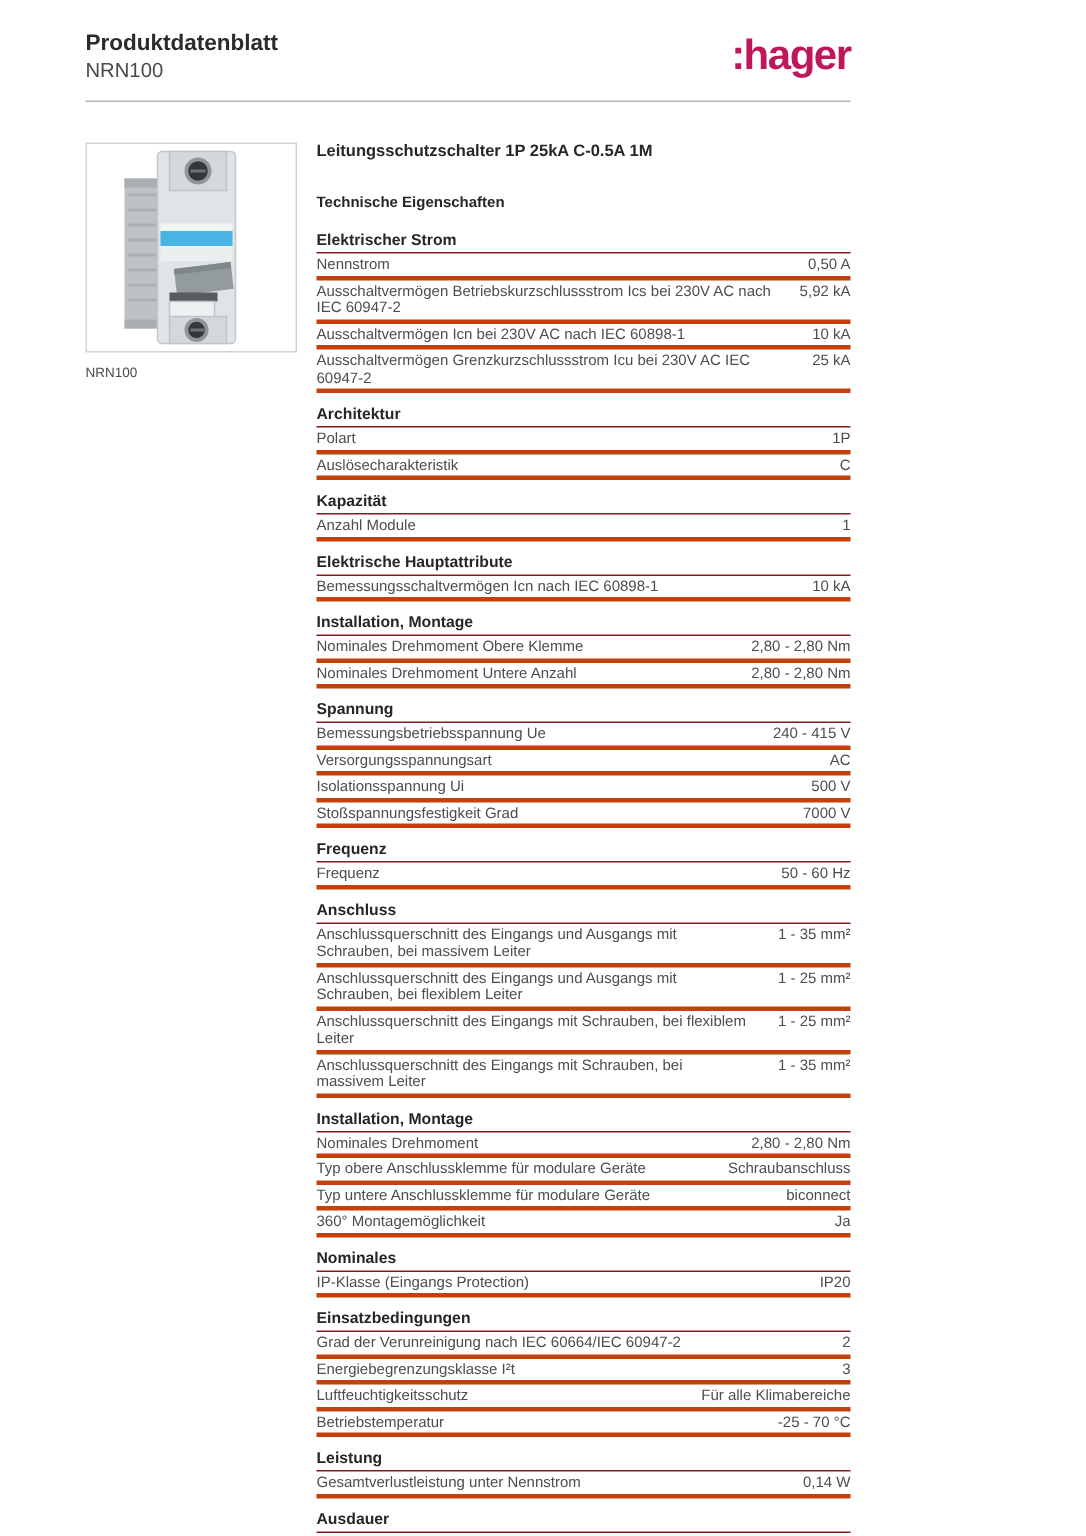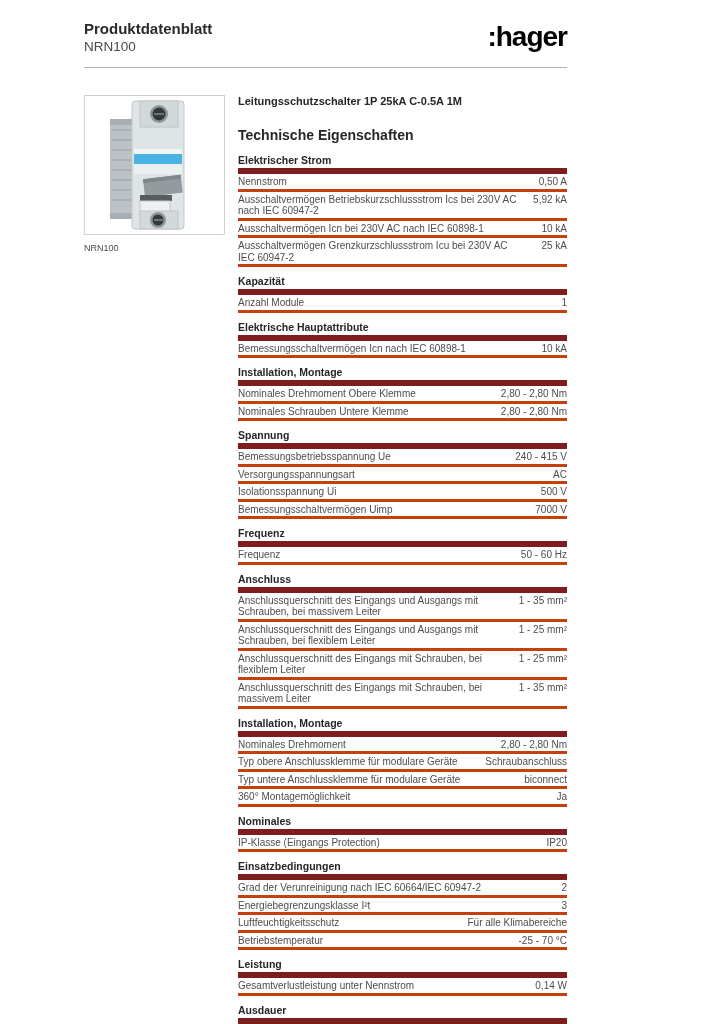--- a/index.html
+++ b/index.html
@@ -4,21 +4,20 @@
 <style>
   * { margin: 0; padding: 0; box-sizing: border-box; }
   html, body { background: #ffffff; }
   body { font-family: "Liberation Sans", sans-serif; }
   .page {
     position: relative;
     width: 624px;
     height: 1024px;
     background: #ffffff;
     overflow: hidden;
-    padding-left: 27px;
   }
   
   .header {
     display: flex;
     justify-content: space-between;
     align-items: flex-start;
     padding: 20px 57px 0 57px;
   }
   .doc-title {
     font-size: 15px;
@@ -67,35 +66,35 @@
     margin-left: 13px;
     min-width: 0;
   }
   .product-title {
     font-size: 11px;
     font-weight: bold;
     color: #262626;
     line-height: 13px;
   }
   .tech-title {
-    font-size: 14px;
+    font-size: 10px;
     font-weight: bold;
     color: #262626;
     line-height: 13px;
     margin-top: 21px;
     margin-bottom: 12px;
   }
   .section { margin-bottom: 8px; }
   .section-title {
     font-size: 10.5px;
     font-weight: bold;
     color: #262626;
     line-height: 12px;
     padding-bottom: 2px;
-    border-bottom: 6px solid #7f1d1d;
+    border-bottom: 1px solid #7f1d1d;
   }
   .spec-row {
     display: flex;
     justify-content: space-between;
     align-items: flex-start;
     border-bottom: 3px solid #c2410c;
     padding: 2px 0 1px 0;
   }
   .spec-label {
     font-size: 10px;
@@ -128,21 +127,21 @@
 </head>
 <body>
 
 <div class="page">
 
   <div class="header">
     <div>
       <div class="doc-title">Produktdatenblatt</div>
       <div class="doc-subtitle">NRN100</div>
     </div>
-    <div class="logo" style="color: #000000; text-align: right;">:hager</div>
+    <div class="logo" style="color: #be185d; text-align: right;">:hager</div>
   </div>
 
   <div class="header-divider"></div>
 
   <div class="main">
 
     <div class="left-col">
       <div class="image-box">
         <svg width="110" height="132" viewBox="0 0 110 132" aria-hidden="true">
 
@@ -208,20 +207,34 @@
     <div class="spec-value">10 kA</div>
   </div>
 
   <div class="spec-row">
     <div class="spec-label">Ausschaltvermögen Grenzkurzschlussstrom Icu bei 230V AC IEC 60947-2</div>
     <div class="spec-value">25 kA</div>
   </div>
 </div>
   </div>
 
+  <div class="section">
+    <div class="section-title">Architektur</div>
+    <div>
+  <div class="spec-row">
+    <div class="spec-label">Polart</div>
+    <div class="spec-value">1P</div>
+  </div>
+
+  <div class="spec-row">
+    <div class="spec-label">Auslösecharakteristik</div>
+    <div class="spec-value">C</div>
+  </div>
+</div>
+  </div>
 
   <div class="section">
     <div class="section-title">Kapazität</div>
     <div>
   <div class="spec-row">
     <div class="spec-label">Anzahl Module</div>
     <div class="spec-value">1</div>
   </div>
 </div>
   </div>
@@ -238,21 +251,21 @@
 
   <div class="section">
     <div class="section-title">Installation, Montage</div>
     <div>
   <div class="spec-row">
     <div class="spec-label">Nominales Drehmoment Obere Klemme</div>
     <div class="spec-value">2,80 - 2,80 Nm</div>
   </div>
 
   <div class="spec-row">
-    <div class="spec-label">Nominales Schrauben Untere Klemme</div>
+    <div class="spec-label">Nominales Drehmoment Untere Anzahl</div>
     <div class="spec-value">2,80 - 2,80 Nm</div>
   </div>
 </div>
   </div>
 
   <div class="section">
     <div class="section-title">Spannung</div>
     <div>
   <div class="spec-row">
     <div class="spec-label">Bemessungsbetriebsspannung Ue</div>
@@ -263,21 +276,21 @@
     <div class="spec-label">Versorgungsspannungsart</div>
     <div class="spec-value">AC</div>
   </div>
 
   <div class="spec-row">
     <div class="spec-label">Isolationsspannung Ui</div>
     <div class="spec-value">500 V</div>
   </div>
 
   <div class="spec-row">
-    <div class="spec-label">Bemessungsschaltvermögen Uimp</div>
+    <div class="spec-label">Stoßspannungsfestigkeit Grad</div>
     <div class="spec-value">7000 V</div>
   </div>
 </div>
   </div>
 
   <div class="section">
     <div class="section-title">Frequenz</div>
     <div>
   <div class="spec-row">
     <div class="spec-label">Frequenz</div>

